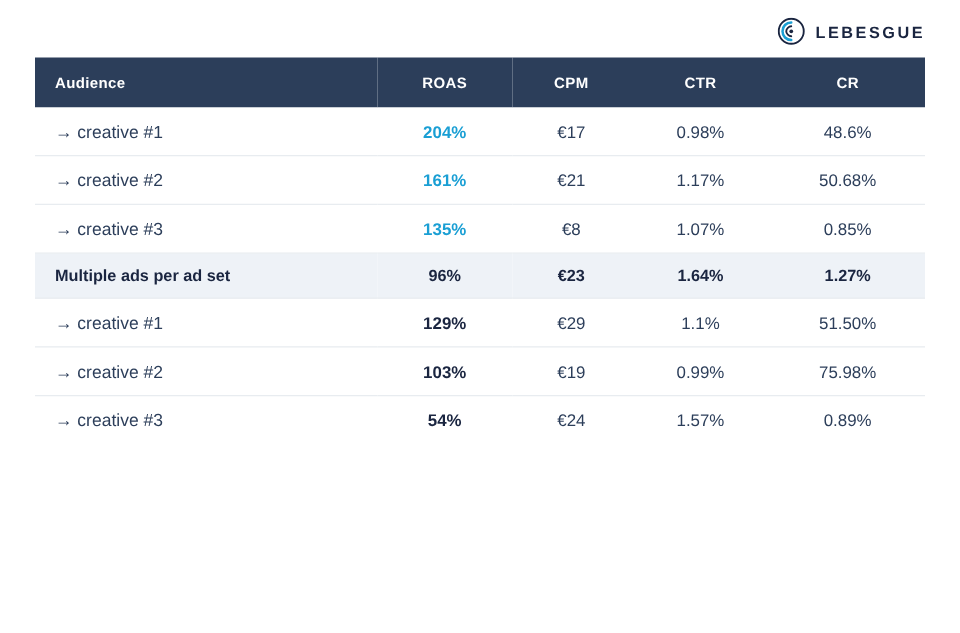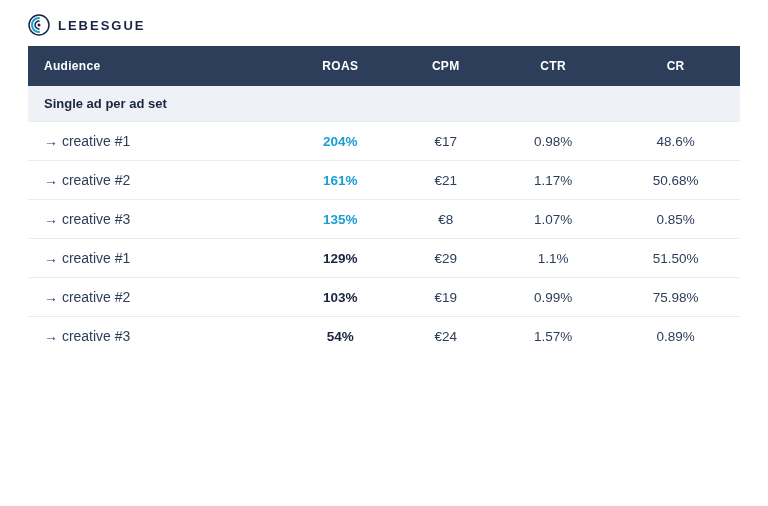--- a/index.html
+++ b/index.html
@@ -13,20 +13,21 @@
       background: #ffffff;
       width: 768px;
       height: 506px;
       display: flex;
       flex-direction: column;
       overflow: hidden;
     }
 
     .header {
       display: flex;
+      justify-content: flex-end;
       align-items: center;
       padding: 14px 28px 10px;
     }
 
     .logo-container {
       display: flex;
       align-items: center;
       gap: 8px;
     }
 
@@ -141,27 +142,20 @@
       <tr>
         <th>Audience</th>
         <th>ROAS</th>
         <th>CPM</th>
         <th>CTR</th>
         <th>CR</th>
       </tr>
     </thead>
     <tbody>
 
-      <tr class="section-header">
-        <td>Single ad per ad set</td>
-        <td></td>
-        <td></td>
-        <td></td>
-        <td></td>
-      </tr>
 
       <tr class="data-row">
         <td class="arrow-cell">→  creative #1</td>
         <td><span class="roas-highlight">204%</span></td>
         <td>€17</td>
         <td>0.98%</td>
         <td>48.6%</td>
       </tr>
       <tr class="data-row">
         <td class="arrow-cell">→  creative #2</td>
@@ -171,20 +165,27 @@
         <td>50.68%</td>
       </tr>
       <tr class="data-row">
         <td class="arrow-cell">→  creative #3</td>
         <td><span class="roas-highlight">135%</span></td>
         <td>€8</td>
         <td>1.07%</td>
         <td>0.85%</td>
       </tr>
 
+      <tr class="section-header">
+        <td>Multiple ads per ad set</td>
+        <td><span class="section-roas">96%</span></td>
+        <td><span class="section-roas">€23</span></td>
+        <td><span class="section-roas">1.64%</span></td>
+        <td><span class="section-roas">1.27%</span></td>
+      </tr>
 
       <tr class="data-row">
         <td class="arrow-cell">→  creative #1</td>
         <td><span class="roas-normal">129%</span></td>
         <td>€29</td>
         <td>1.1%</td>
         <td>51.50%</td>
       </tr>
       <tr class="data-row">
         <td class="arrow-cell">→  creative #2</td>

